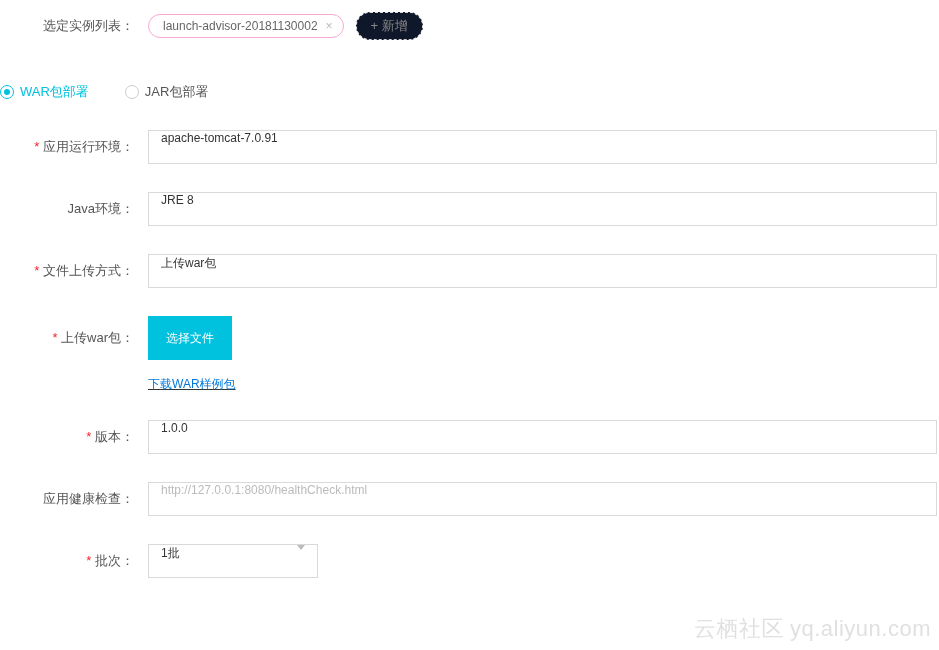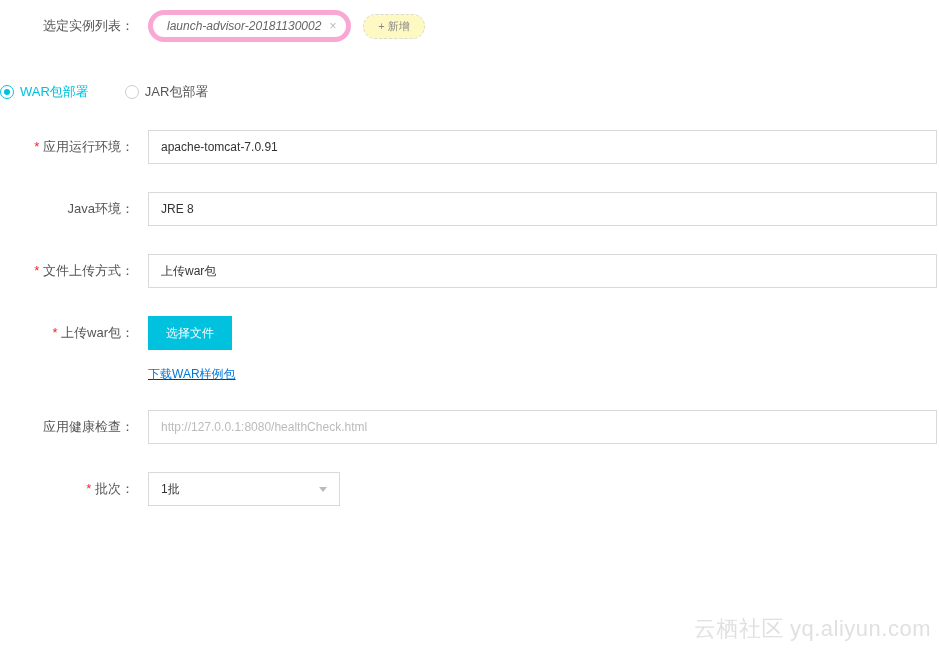--- a/index.html
+++ b/index.html
@@ -33,44 +33,43 @@
     .req::before {
       content: "* ";
       color: #f5222d;
     }
     .field { flex: 1; display: flex; align-items: center; gap: 12px; }
 
     
     .tag {
       display: inline-flex;
       align-items: center;
-      border: 5px solid #f9a8d4;
+      border: 1px solid #f9a8d4;
       border-radius: 16px;
       padding: 4px 10px 4px 14px;
       font-size: 12px;
       color: #666;
       background: #fff;
       gap: 8px;
-      font-style: italic;
     }
     .tag-close {
       color: #bbb;
       font-size: 12px;
       cursor: pointer;
       line-height: 1;
     }
     .add-btn {
       display: inline-flex;
       align-items: center;
       border: 1px dashed #d9d9d9;
       border-radius: 16px;
       padding: 4px 14px;
-      font-size: 11px;
+      font-size: 13px;
       color: #888;
-      background: #fef9c3;
+      background: #0f172a;
       cursor: pointer;
       gap: 4px;
     }
 
     
     .switch {
       width: 40px;
       height: 20px;
       border-radius: 20px;
       background: #00c1de;
@@ -123,40 +122,39 @@
 
     
     .input, .select {
       border: 1px solid #d9d9d9;
       height: 34px;
       padding: 0 12px;
       font-size: 12px;
       color: #333;
       background: #fff;
       display: flex;
-      align-items: center;
       width: 100%;
     }
     .input.wide, .select.wide { width: 100%; min-width: 200px; }
-    .select.narrow { width: 192px; justify-content: space-between; }
+    .select.narrow { width: 170px; justify-content: space-between; }
     .placeholder { color: #bbb; }
     .caret {
       width: 0; height: 0;
       border-left: 4px solid transparent;
       border-right: 4px solid transparent;
       border-top: 5px solid #bbb;
       margin-left: 8px;
     }
 
     
     .btn-primary {
       background: #00c1de;
       color: #fff;
       border: none;
-      height: 34px;
+      height: 44px;
       padding: 0 18px;
       font-size: 12px;
       cursor: pointer;
       display: inline-flex;
       align-items: center;
     }
 
     
     .link {
       color: #0077dd;
@@ -246,20 +244,28 @@
       <button class="btn-primary">选择文件</button>
     </div>
   </div>
   <div class="row sublink-row">
     <div class="label"></div>
     <div class="field">
       <a class="link">下载WAR样例包</a>
     </div>
   </div>
 
+  <div class="row">
+    <div class="label req">版本：</div>
+    <div class="field">
+      <div class="input wide">
+        <span>1.0.0</span>
+      </div>
+    </div>
+  </div>
 
   <div class="row">
     <div class="label">应用健康检查：</div>
     <div class="field">
       <div class="input wide">
         <span class="placeholder">http://127.0.0.1:8080/healthCheck.html</span>
       </div>
     </div>
   </div>
 

